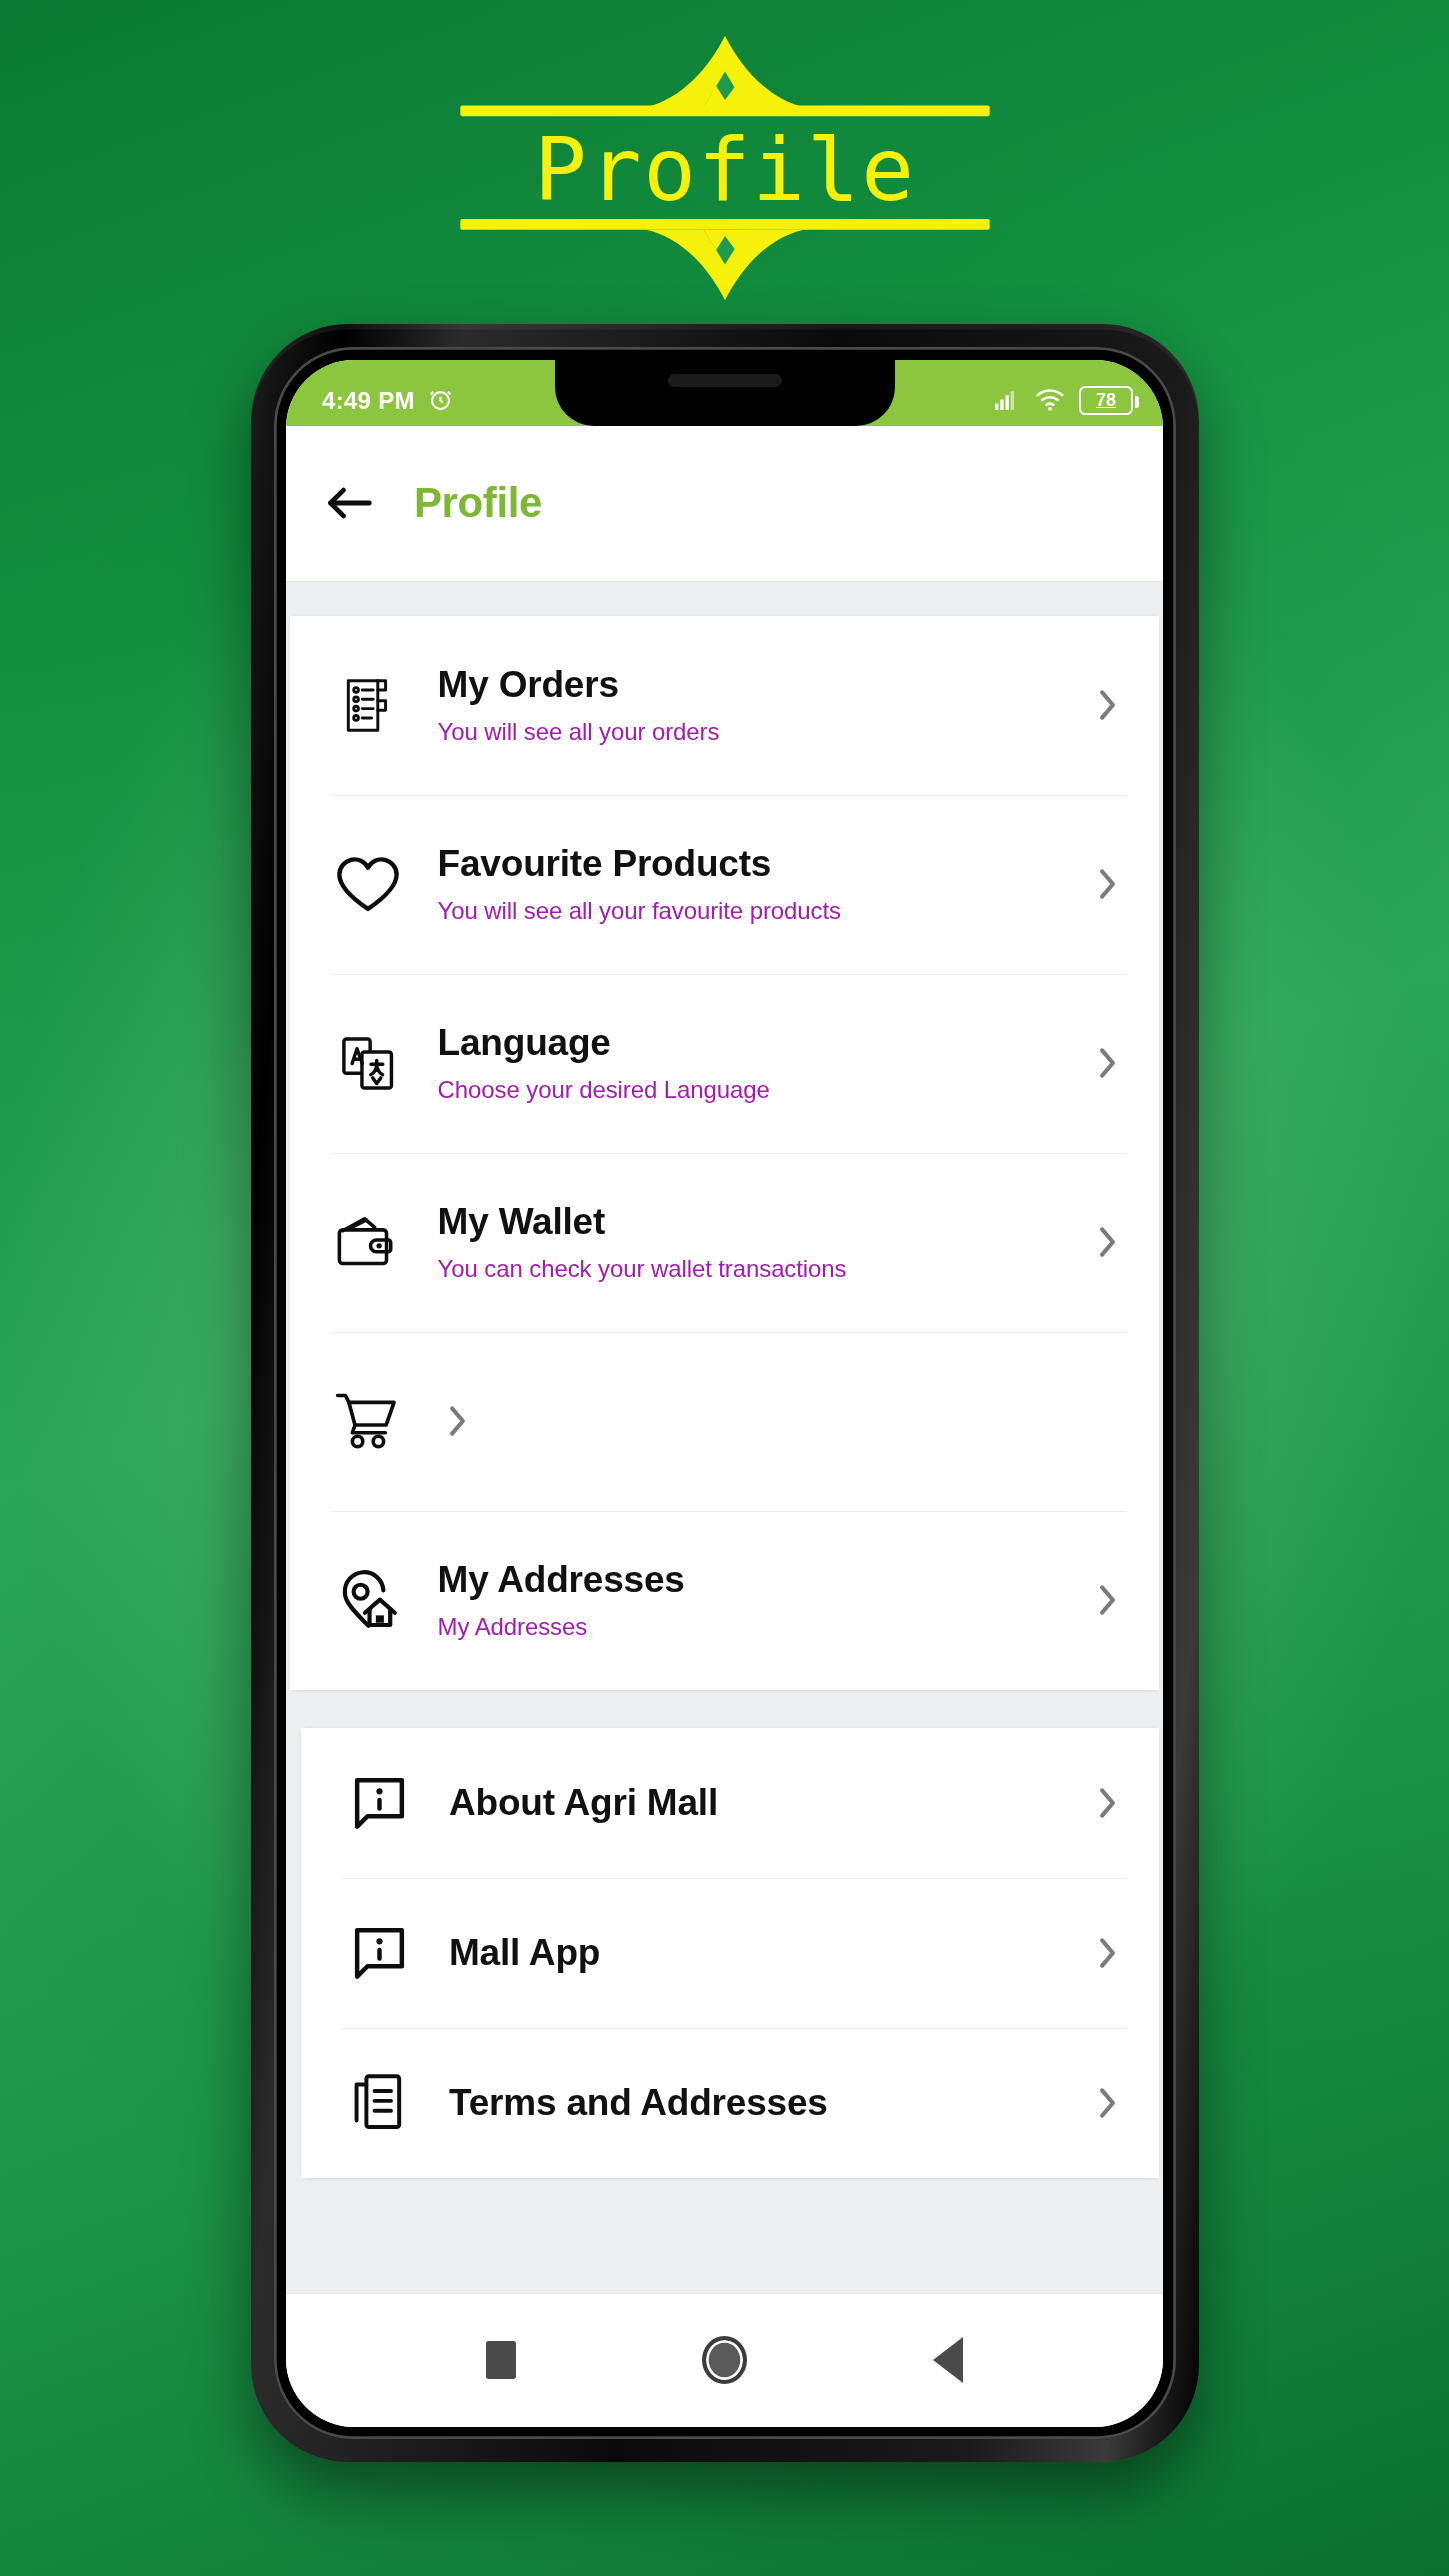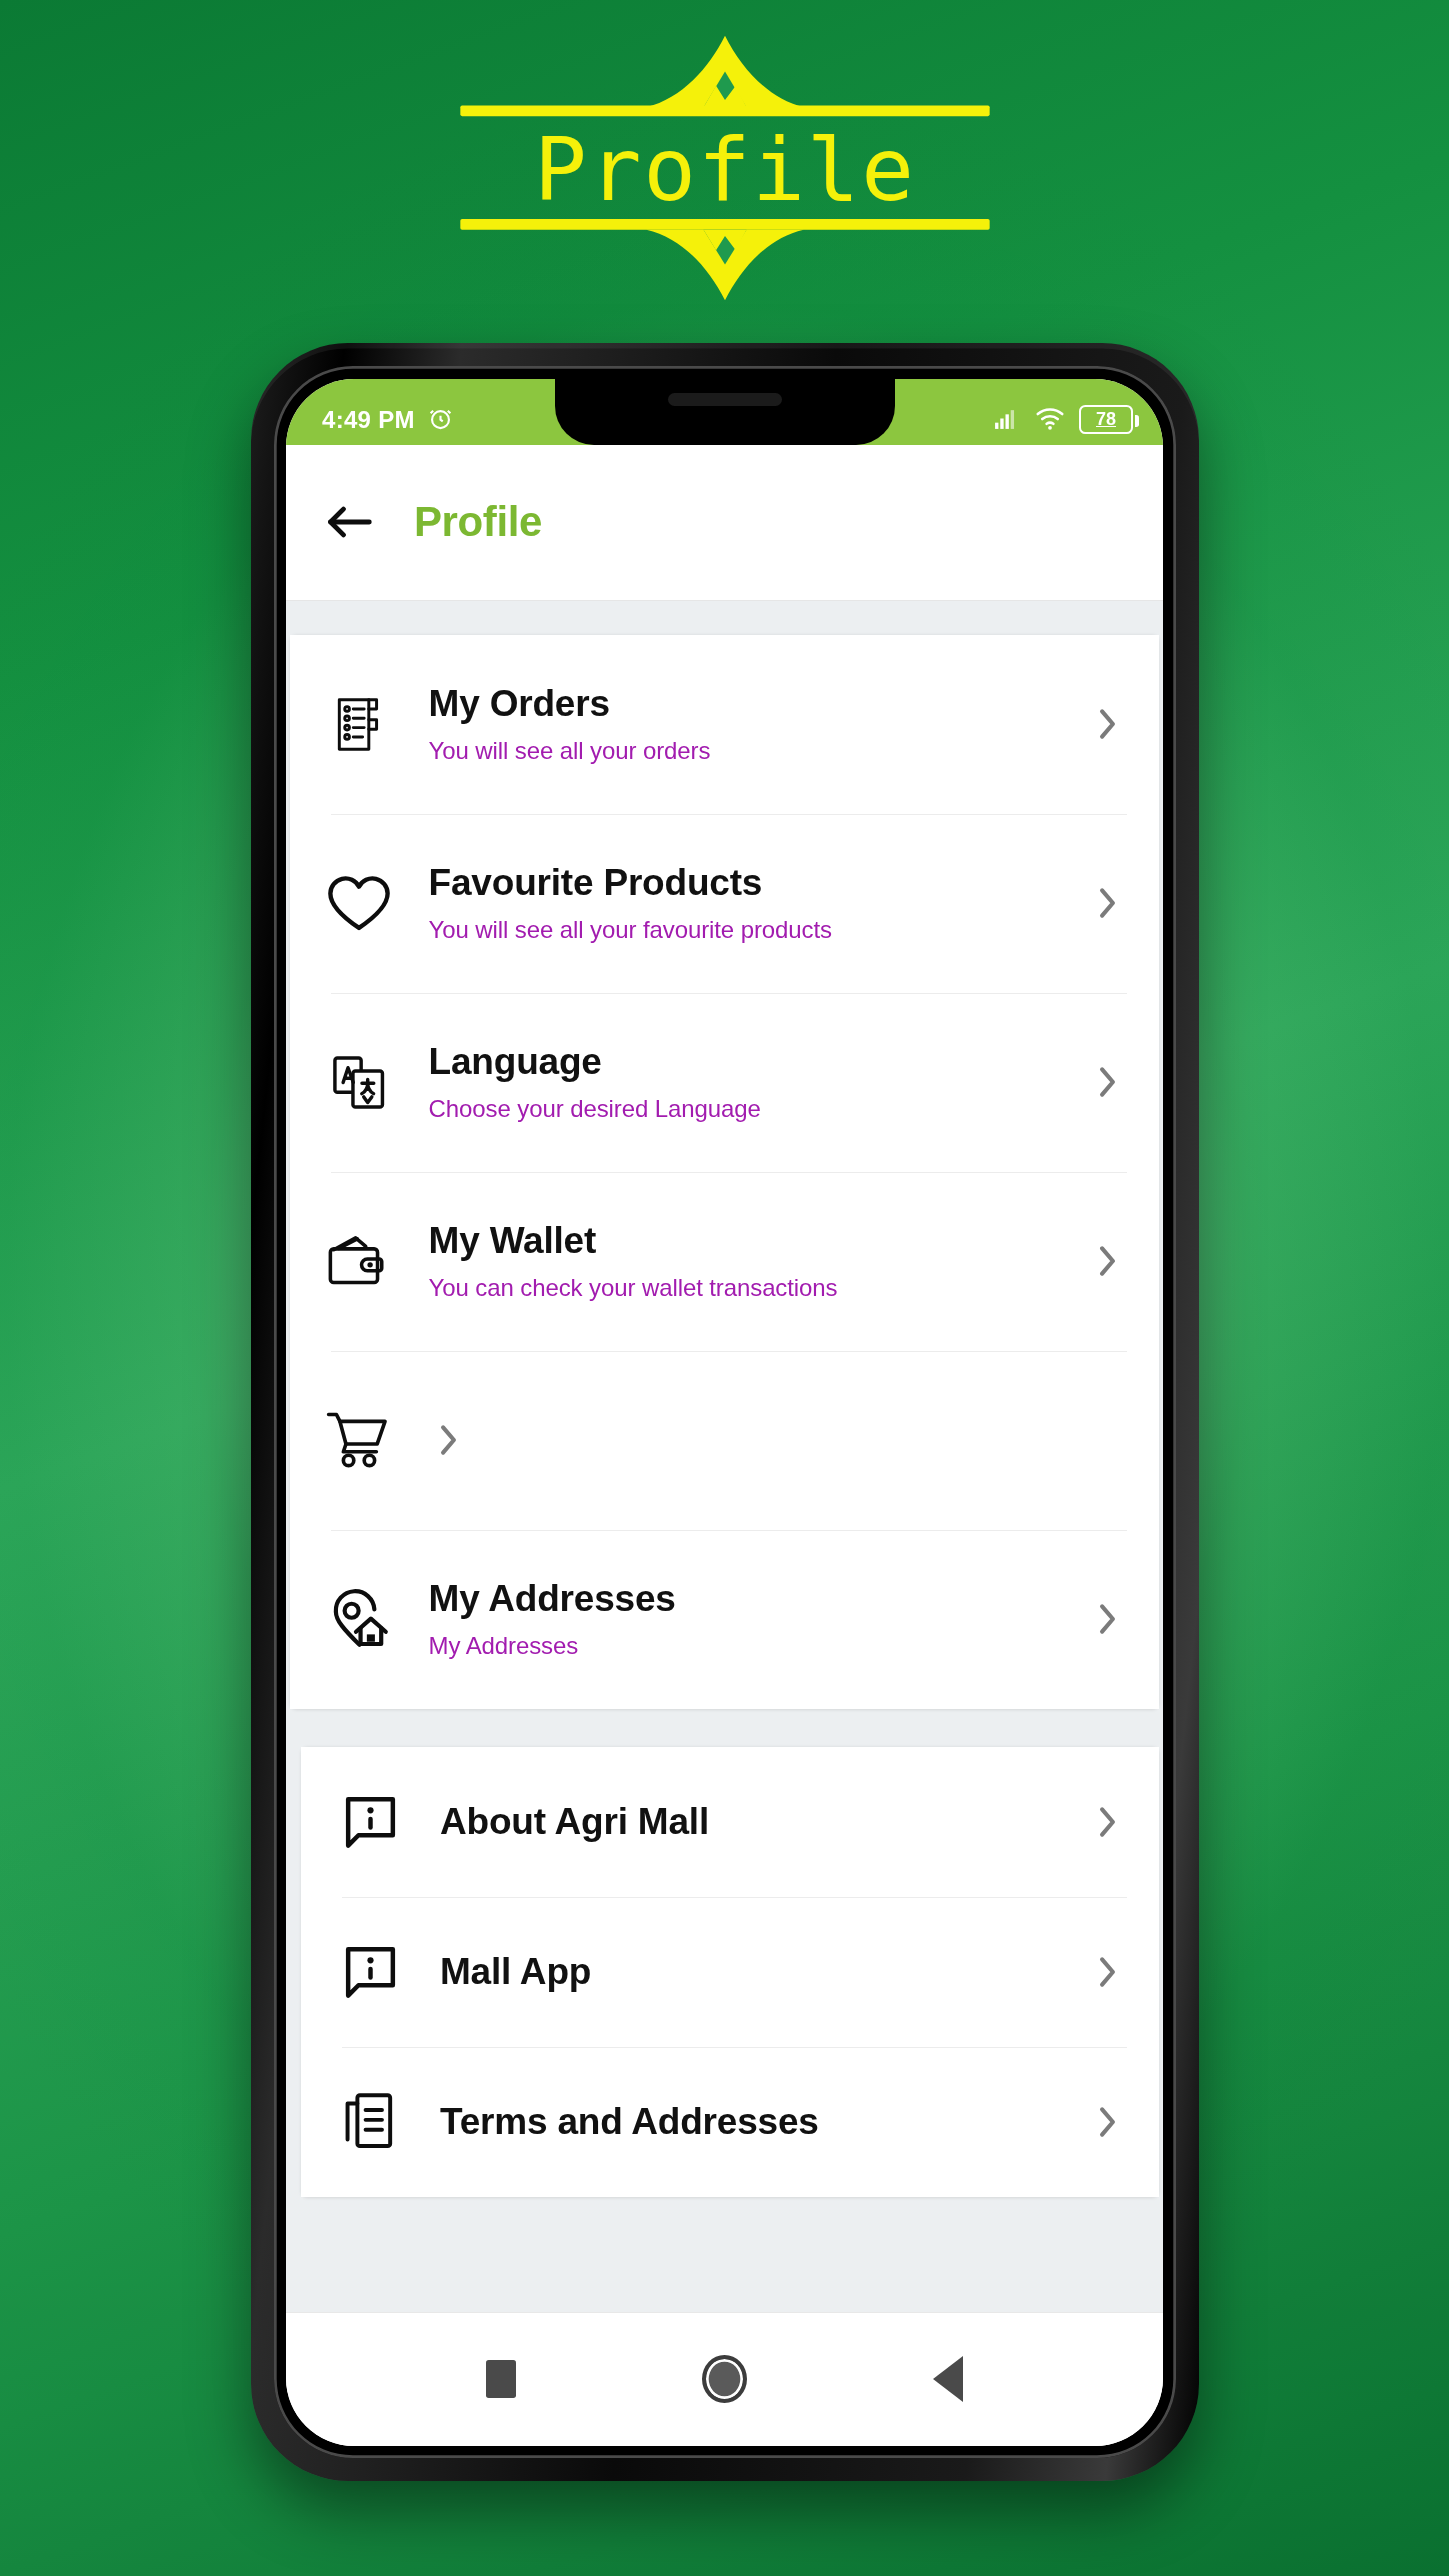--- a/index.html
+++ b/index.html
@@ -32,21 +32,21 @@
     width: 680px;
     height: 304px;
   }
   .banner svg { display: block; width: 100%; height: 100%; }
 
   
   .phone {
     position: absolute;
     left: 50%;
     transform: translateX(-50%);
-    top: 343px;
+    top: 324px;
     width: 948px;
     height: 2138px;
     border-radius: 97px;
     background: linear-gradient(96deg, #1d1d1d 0%, #000 8%, #2b2b2b 18%, #0a0a0a 50%, #1a1a1a 80%, #3a3a3a 92%, #000 100%);
     padding: 23px;
     box-shadow: 0 30px 63px rgba(0,0,0,0.45), 0 5.4px 0 rgba(255,255,255,0.06) inset;
   }
   .phone-inner {
     width: 100%;
     height: 100%;
@@ -148,21 +148,21 @@
     background: #ffffff;
     border-radius: 7.2px;
     margin: 0 3.6px;
     box-shadow: 0 0.9px 3.6px rgba(0,0,0,0.10);
   }
   .card + .card { margin-top: 38px; margin-left: 15px; }
 
   .row {
     display: flex;
     align-items: center;
-    padding: 0 32px 0 32px;
+    padding: 0 32px 0 41px;
     min-height: 179px;
     position: relative;
     background: #fff;
   }
   .card .row + .row::before {
     content: "";
     position: absolute;
     left: 41px; right: 32px; top: 0;
     height: 1.8px;
     background: #ececec;

